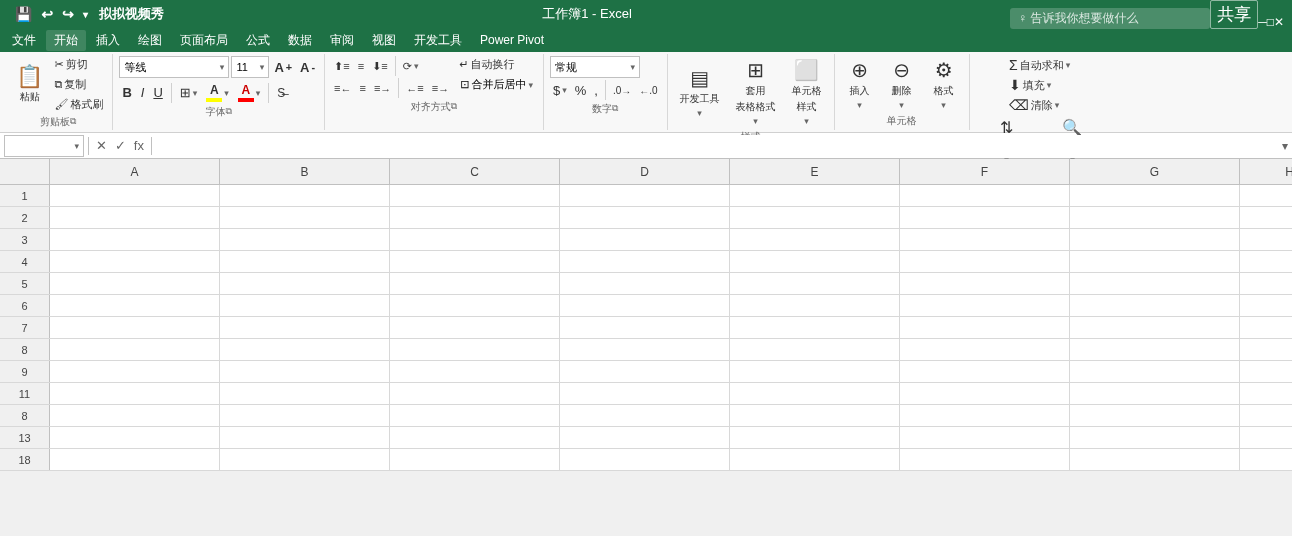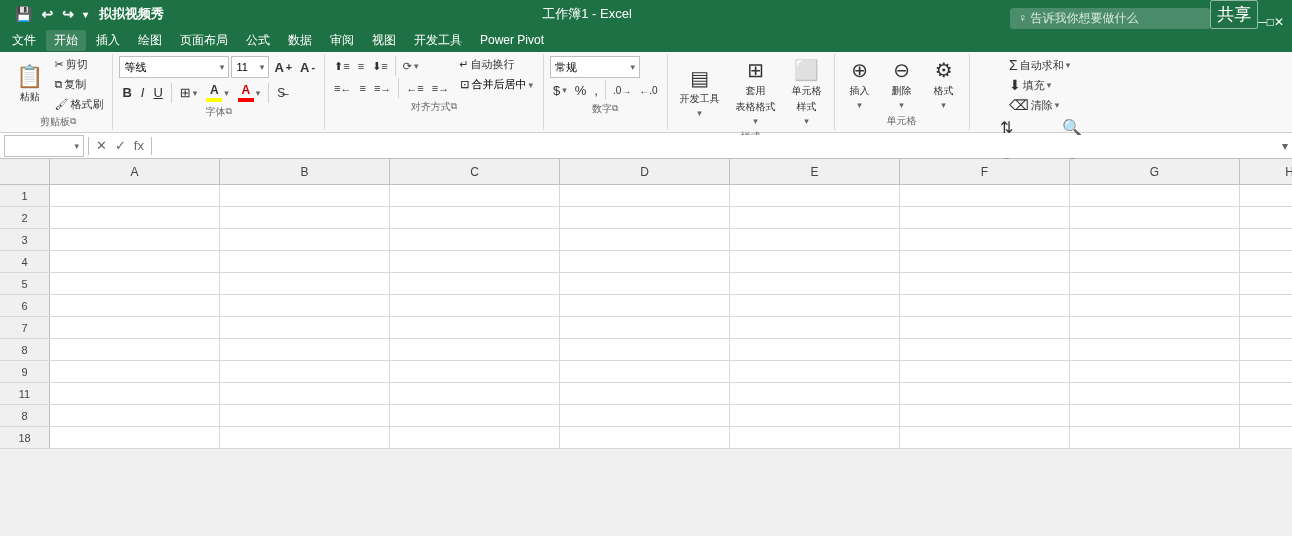--- a/index.html
+++ b/index.html
@@ -731,20 +731,31 @@
         <div class="cell col-a"></div>
         <div class="cell col-b"></div>
         <div class="cell col-c"></div>
         <div class="cell col-d"></div>
         <div class="cell col-e"></div>
         <div class="cell col-f"></div>
         <div class="cell col-g"></div>
         <div class="cell col-h"></div>
       </div>
       <div class="grid-row">
+        <div class="row-header">13</div>
+        <div class="cell col-a"></div>
+        <div class="cell col-b"></div>
+        <div class="cell col-c"></div>
+        <div class="cell col-d"></div>
+        <div class="cell col-e"></div>
+        <div class="cell col-f"></div>
+        <div class="cell col-g"></div>
+        <div class="cell col-h"></div>
+      </div>
+      <div class="grid-row">
         <div class="row-header">18</div>
         <div class="cell col-a"></div>
         <div class="cell col-b"></div>
         <div class="cell col-c"></div>
         <div class="cell col-d"></div>
         <div class="cell col-e"></div>
         <div class="cell col-f"></div>
         <div class="cell col-g"></div>
         <div class="cell col-h"></div>
       </div>

